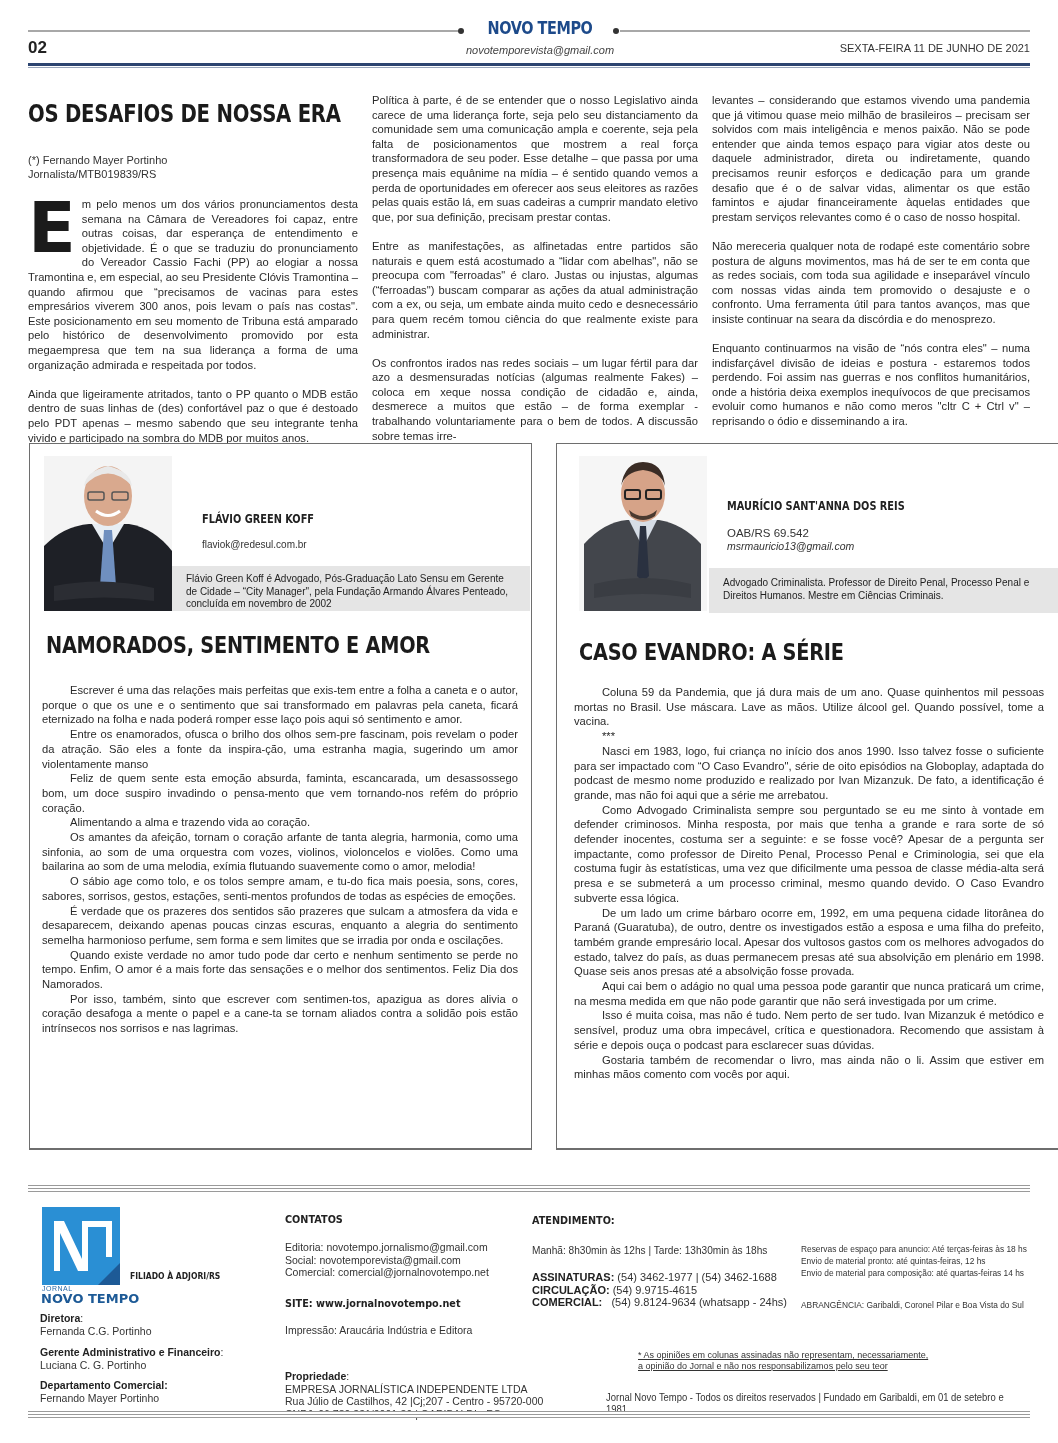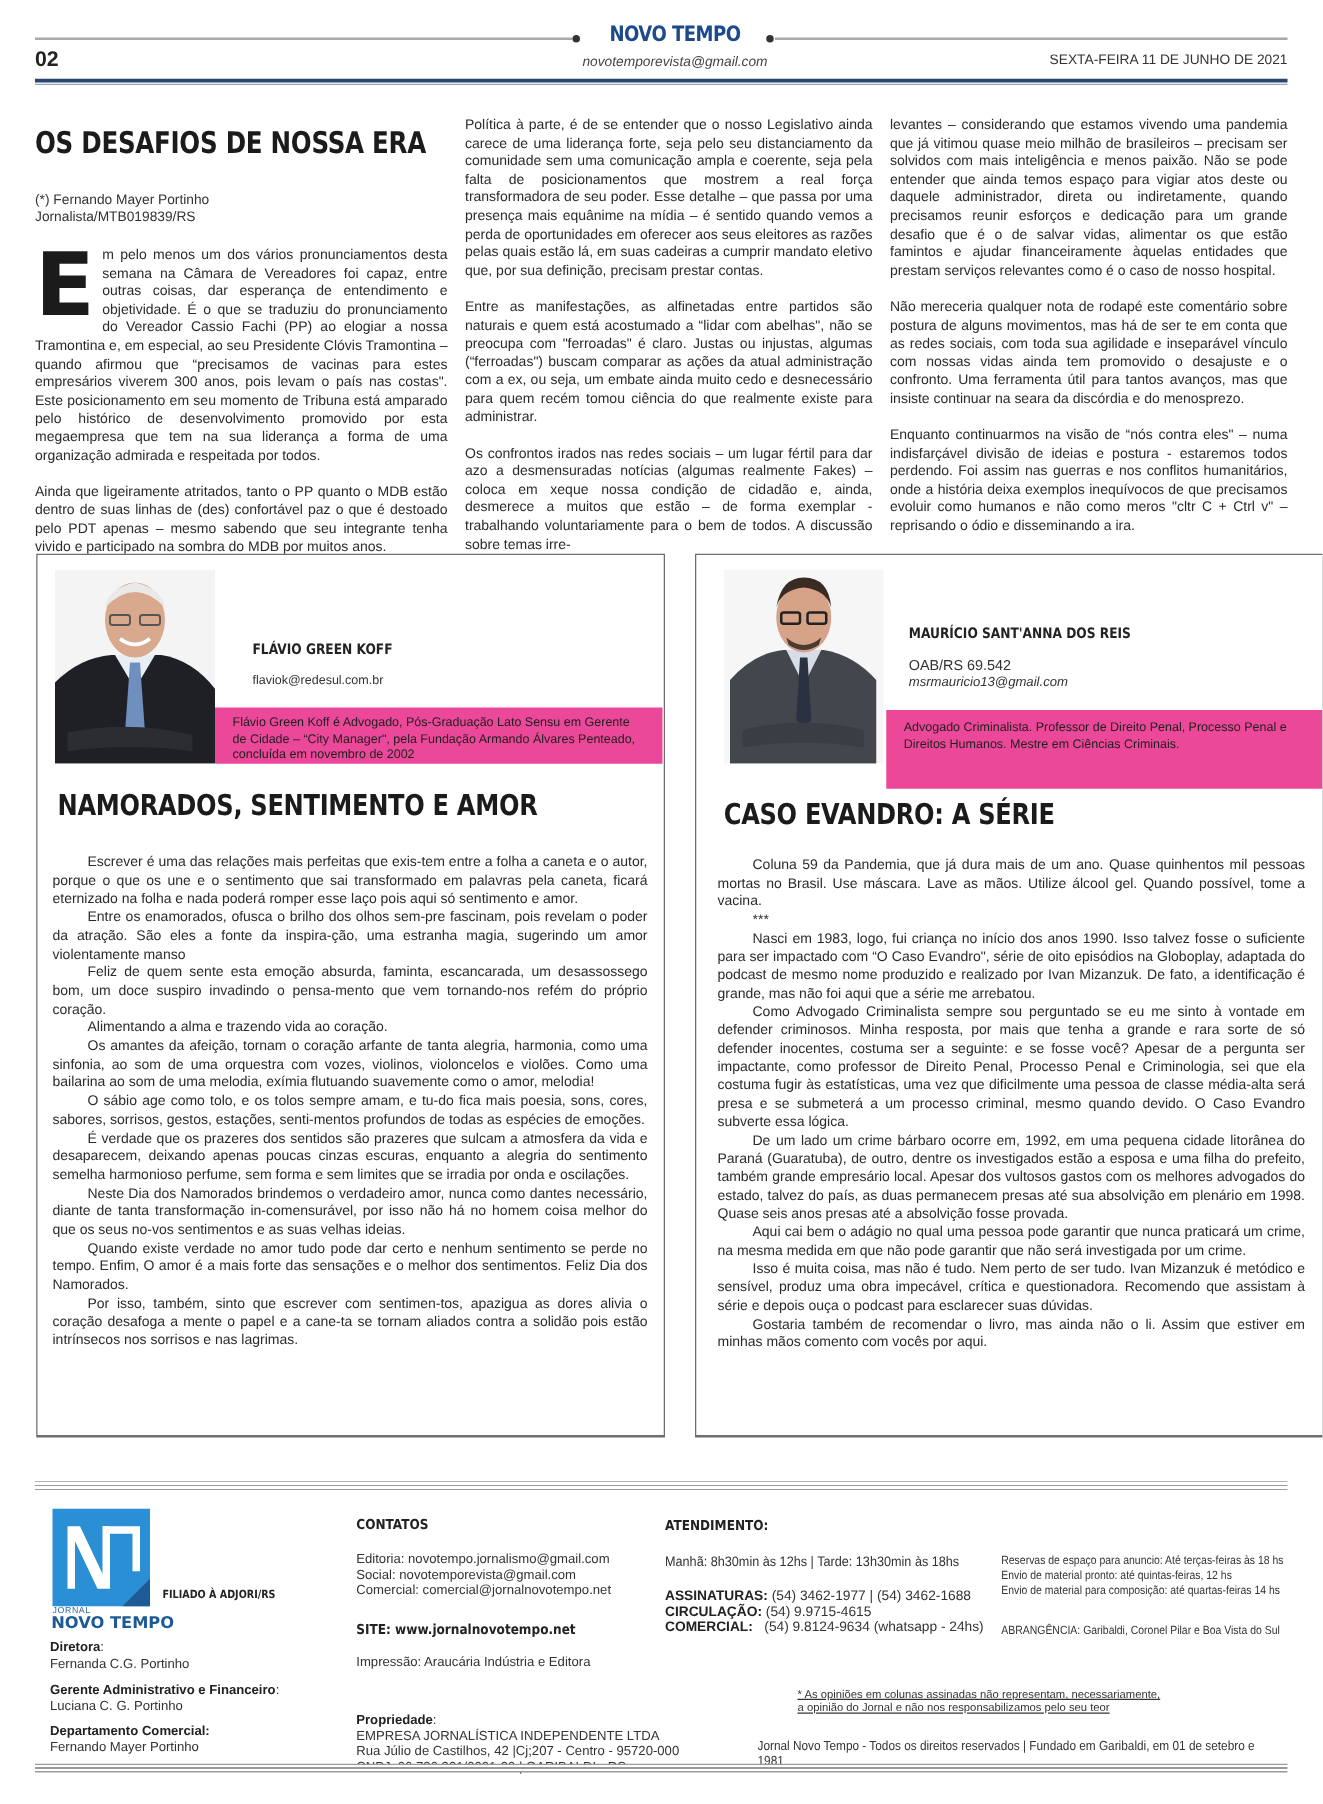--- a/index.html
+++ b/index.html
@@ -30,21 +30,21 @@
 
   
   .box { position: absolute; top: 443px; height: 707px; border: 1px solid #6e6e6e; border-bottom-width: 2px; background: #fff; }
   .box.left { left: 29px; width: 503px; }
   .box.right { left: 544px; width: 503px; margin-left: 12px; }
   .photo { position: absolute; top: 12px; width: 128px; height: 155px; overflow: hidden; }
   .box.left .photo { left: 14px; }
   .box.right .photo { left: 22px; }
   .author-name { position: absolute; font-family: "DejaVu Sans", sans-serif; font-weight: bold; font-size: 11.5px; color: #222; transform: scaleX(0.85); transform-origin: left; }
   .author-line { position: absolute; font-size: 10px; color: #333; }
-  .bio-bar { position: absolute; background: #ec4899; color: #1e1e1e; font-size: 10px; line-height: 12.5px; padding: 7px 14px 5px 14px; }
+  .bio-bar { position: absolute; background: #e5e5e5; color: #1e1e1e; font-size: 10px; line-height: 12.5px; padding: 7px 14px 5px 14px; }
   .box-title { position: absolute; left: 16px; font-family: "DejaVu Sans", sans-serif; font-weight: bold; font-size: 23px; color: #1b1b1b; transform: scaleX(0.84); transform-origin: left; letter-spacing: -0.3px; }
   .box-body { position: absolute; left: 12px; width: 476px; font-size: 11.2px; line-height: 14.7px; color: #2a2a2a; text-align: justify; }
   .box-body p { text-indent: 28px; }
 
   
   .triple-rule { position: absolute; left: 28px; width: 1002px; height: 7px;
     background: linear-gradient(#9a9a9a 0 1px, #fff 1px 3px, #9a9a9a 3px 4px, #fff 4px 6px, #9a9a9a 6px 7px); }
   .logo { position: absolute; top: 1207px; left: 42px; width: 78px; height: 78px; background: #2a8fd4; }
   .logo-corner { position: absolute; right: 0; bottom: 0; width: 0; height: 0; border-left: 22px solid transparent; border-bottom: 22px solid #1d5a96; }
   .logo-text-small { position: absolute; top: 1285px; left: 42px; font-size: 7px; color: #2a6aa8; letter-spacing: 0.5px; }
@@ -115,21 +115,20 @@
   <div class="bio-bar" style="top:122px; left:142px; width:358px; height:45px;">Flávio Green Koff é Advogado, Pós-Graduação Lato Sensu em Gerente de Cidade – “City Manager", pela Fundação Armando Álvares Penteado, concluída em novembro de 2002</div>
   <h2 class="box-title" style="top:188px;">NAMORADOS, SENTIMENTO E AMOR</h2>
   <div class="box-body" style="top:239px;">
     <p>Escrever é uma das relações mais perfeitas que exis-tem entre a folha a caneta e o autor, porque o que os une e o sentimento que sai transformado em palavras pela caneta, ficará eternizado na folha e nada poderá romper esse laço pois aqui só sentimento e amor.</p>
     <p>Entre os enamorados, ofusca o brilho dos olhos sem-pre fascinam, pois revelam o poder da atração. São eles a fonte da inspira-ção, uma estranha magia, sugerindo um amor violentamente manso</p>
     <p>Feliz de quem sente esta emoção absurda, faminta, escancarada, um desassossego bom, um doce suspiro invadindo o pensa-mento que vem tornando-nos refém do próprio coração.</p>
     <p>Alimentando a alma e trazendo vida ao coração.</p>
     <p>Os amantes da afeição, tornam o coração arfante de tanta alegria, harmonia, como uma sinfonia, ao som de uma orquestra com vozes, violinos, violoncelos e violões. Como uma bailarina ao som de uma melodia, exímia flutuando suavemente como o amor, melodia!</p>
     <p>O sábio age como tolo, e os tolos sempre amam, e tu-do fica mais poesia, sons, cores, sabores, sorrisos, gestos, estações, senti-mentos profundos de todas as espécies de emoções.</p>
     <p>É verdade que os prazeres dos sentidos são prazeres que sulcam a atmosfera da vida e desaparecem, deixando apenas poucas cinzas escuras, enquanto a alegria do sentimento semelha harmonioso perfume, sem forma e sem limites que se irradia por onda e oscilações.</p>
-    <p>Neste Dia dos Namorados brindemos o verdadeiro amor, nunca como dantes necessário, diante de tanta transformação in-comensurável, por isso não há no homem coisa melhor do que os seus no-vos sentimentos e as suas velhas ideias.</p>
     <p>Quando existe verdade no amor tudo pode dar certo e nenhum sentimento se perde no tempo. Enfim, O amor é a mais forte das sensações e o melhor dos sentimentos. Feliz Dia dos Namorados.</p>
     <p>Por isso, também, sinto que escrever com sentimen-tos, apazigua as dores alivia o coração desafoga a mente o papel e a cane-ta se tornam aliados contra a solidão pois estão intrínsecos nos sorrisos e nas lagrimas.</p>
   </div>
 </div>
 
 <div class="box right">
   <div class="photo">
     <svg width="128" height="155" viewBox="0 0 128 155">
       <rect width="128" height="155" fill="#f6f6f6"></rect>
       <path d="M5 155 L5 88 Q25 66 48 64 L80 64 Q104 68 122 88 L122 155 Z" fill="#43464c"></path>
@@ -139,21 +138,21 @@
       <path d="M42 30 Q46 6 64 6 Q84 6 86 30 Q82 16 64 14 Q46 16 42 30 Z" fill="#3a2c25"></path>
       <rect x="46" y="34" width="15" height="9" rx="2" fill="none" stroke="#222" stroke-width="2"></rect>
       <rect x="67" y="34" width="15" height="9" rx="2" fill="none" stroke="#222" stroke-width="2"></rect>
       <path d="M50 54 Q64 66 78 54 L76 60 Q64 68 52 60 Z" fill="#4a3a30"></path>
       <path d="M15 128 Q64 116 112 128 L112 142 Q64 134 15 142 Z" fill="#3a3d43"></path>
     </svg>
   </div>
   <div class="author-name" style="top:55px; left:170px;">MAURÍCIO SANT'ANNA DOS REIS</div>
   <div class="author-line" style="top:83px; left:170px; font-size:11.5px;">OAB/RS 69.542</div>
   <div class="author-line" style="top:96px; left:170px; font-style:italic; font-size:10.5px;">msrmauricio13@gmail.com</div>
-  <div class="bio-bar" style="top:124px; left:152px; width:349px; height:63px; padding-top:9px;">Advogado Criminalista. Professor de Direito Penal, Processo Penal e Direitos Humanos. Mestre em Ciências Criminais.</div>
+  <div class="bio-bar" style="top:124px; left:152px; width:349px; height:45px; padding-top:9px;">Advogado Criminalista. Professor de Direito Penal, Processo Penal e Direitos Humanos. Mestre em Ciências Criminais.</div>
   <h2 class="box-title" style="top:195px; left:22px;">CASO EVANDRO: A SÉRIE</h2>
   <div class="box-body" style="top:241px; left:17px; width:470px;">
     <p>Coluna 59 da Pandemia, que já dura mais de um ano. Quase quinhentos mil pessoas mortas no Brasil. Use máscara. Lave as mãos. Utilize álcool gel. Quando possível, tome a vacina.</p>
     <p>***</p>
     <p>Nasci em 1983, logo, fui criança no início dos anos 1990. Isso talvez fosse o suficiente para ser impactado com “O Caso Evandro", série de oito episódios na Globoplay, adaptada do podcast de mesmo nome produzido e realizado por Ivan Mizanzuk. De fato, a identificação é grande, mas não foi aqui que a série me arrebatou.</p>
     <p>Como Advogado Criminalista sempre sou perguntado se eu me sinto à vontade em defender criminosos. Minha resposta, por mais que tenha a grande e rara sorte de só defender inocentes, costuma ser a seguinte: e se fosse você? Apesar de a pergunta ser impactante, como professor de Direito Penal, Processo Penal e Criminologia, sei que ela costuma fugir às estatísticas, uma vez que dificilmente uma pessoa de classe média-alta será presa e se submeterá a um processo criminal, mesmo quando devido. O Caso Evandro subverte essa lógica.</p>
     <p>De um lado um crime bárbaro ocorre em, 1992, em uma pequena cidade litorânea do Paraná (Guaratuba), de outro, dentre os investigados estão a esposa e uma filha do prefeito, também grande empresário local. Apesar dos vultosos gastos com os melhores advogados do estado, talvez do país, as duas permanecem presas até sua absolvição em plenário em 1998. Quase seis anos presas até a absolvição fosse provada.</p>
     <p>Aqui cai bem o adágio no qual uma pessoa pode garantir que nunca praticará um crime, na mesma medida em que não pode garantir que não será investigada por um crime.</p>
     <p>Isso é muita coisa, mas não é tudo. Nem perto de ser tudo. Ivan Mizanzuk é metódico e sensível, produz uma obra impecável, crítica e questionadora. Recomendo que assistam à série e depois ouça o podcast para esclarecer suas dúvidas.</p>
     <p>Gostaria também de recomendar o livro, mas ainda não o li. Assim que estiver em minhas mãos comento com vocês por aqui.</p>

